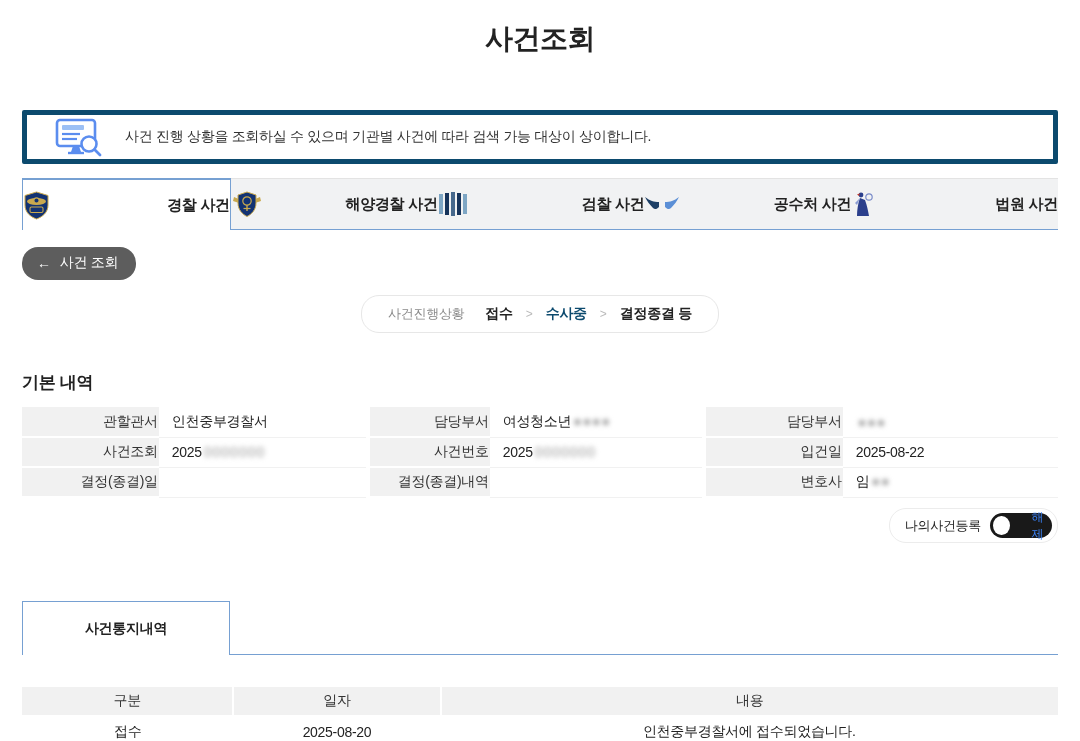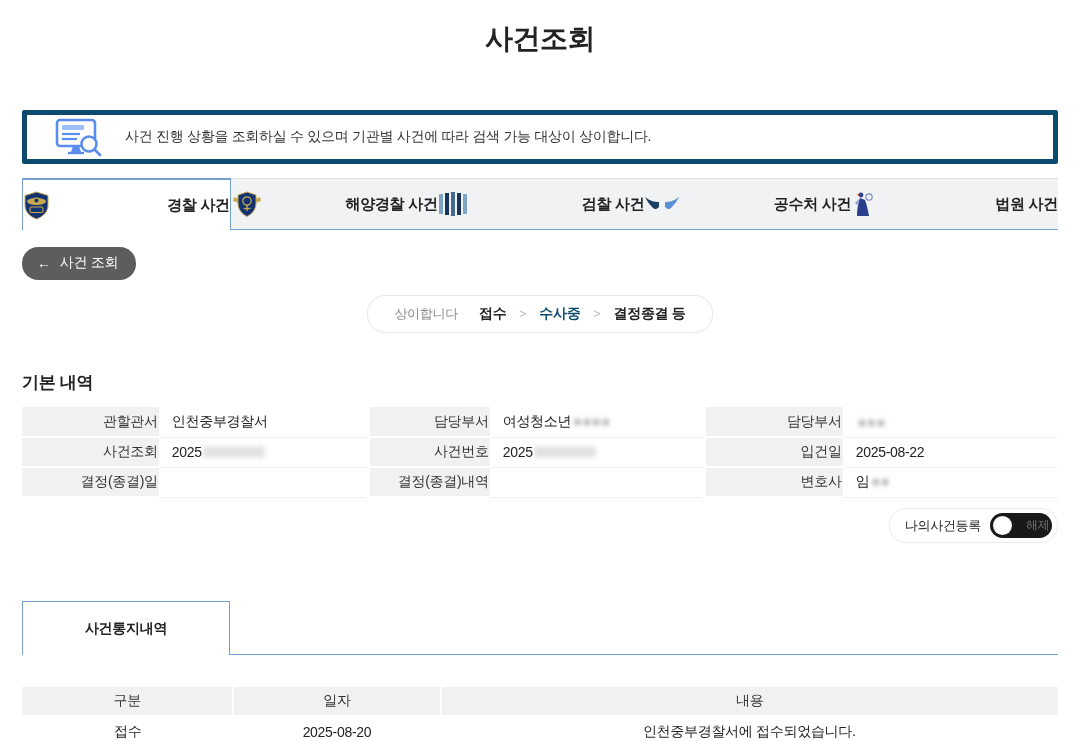--- a/index.html
+++ b/index.html
@@ -79,21 +79,21 @@
   .mycase-pill {
     display:inline-flex; align-items:center; gap:9px; border:1px solid #ececec;
     border-radius:17px; padding:4px 5px 4px 15px; background:#fff; cursor:pointer;justify-content:flex-end;
   }
   .mycase-pill .m-label { font-size:13px; color:#222; letter-spacing:-0.3px; }
   .toggle {
     width:62px; height:25px; background:#191919; border-radius:13px;
     display:flex; align-items:center;
   }
   .toggle .knob { width:19px; height:19px; background:#fff; border-radius:50%; margin-left:3px; }
-  .toggle .t-text { color:#737373; font-size:12px; margin-left:14px; letter-spacing:-0.3px; }
+  .toggle .t-text { color:#3b82f6; font-size:12px; margin-left:22px; letter-spacing:-0.3px; }
 
   
   .notice-tabs { margin-top:58px; display:flex; height:54px; }
   .notice-tab {
     width:208px; background:#fff; border:1px solid #76a0d2; border-bottom:none;
     display:flex; align-items:center; justify-content:center;
     font-size:14px; font-weight:700; color:#222; cursor:pointer; letter-spacing:-0.3px;
   }
   .notice-tabs .tail { flex:1; border-bottom:1px solid #76a0d2; }
 
@@ -194,21 +194,21 @@
 
   <div class="back-row">
     <button class="back-btn">
       <span>←</span>
       <span>사건 조회</span>
     </button>
   </div>
 
   <div class="progress-row">
     <div class="progress-pill">
-      <span class="p-label">상이합니다</span>
+      <span class="p-label">사건진행상황</span>
       <span class="p-step">접수</span>
       <span class="p-sep">&gt;</span>
       <span class="p-step current">수사중</span>
       <span class="p-sep">&gt;</span>
       <span class="p-step">결정종결 등</span>
     </div>
   </div>
 
   <h2 class="section-title">기본 내역</h2>
 

